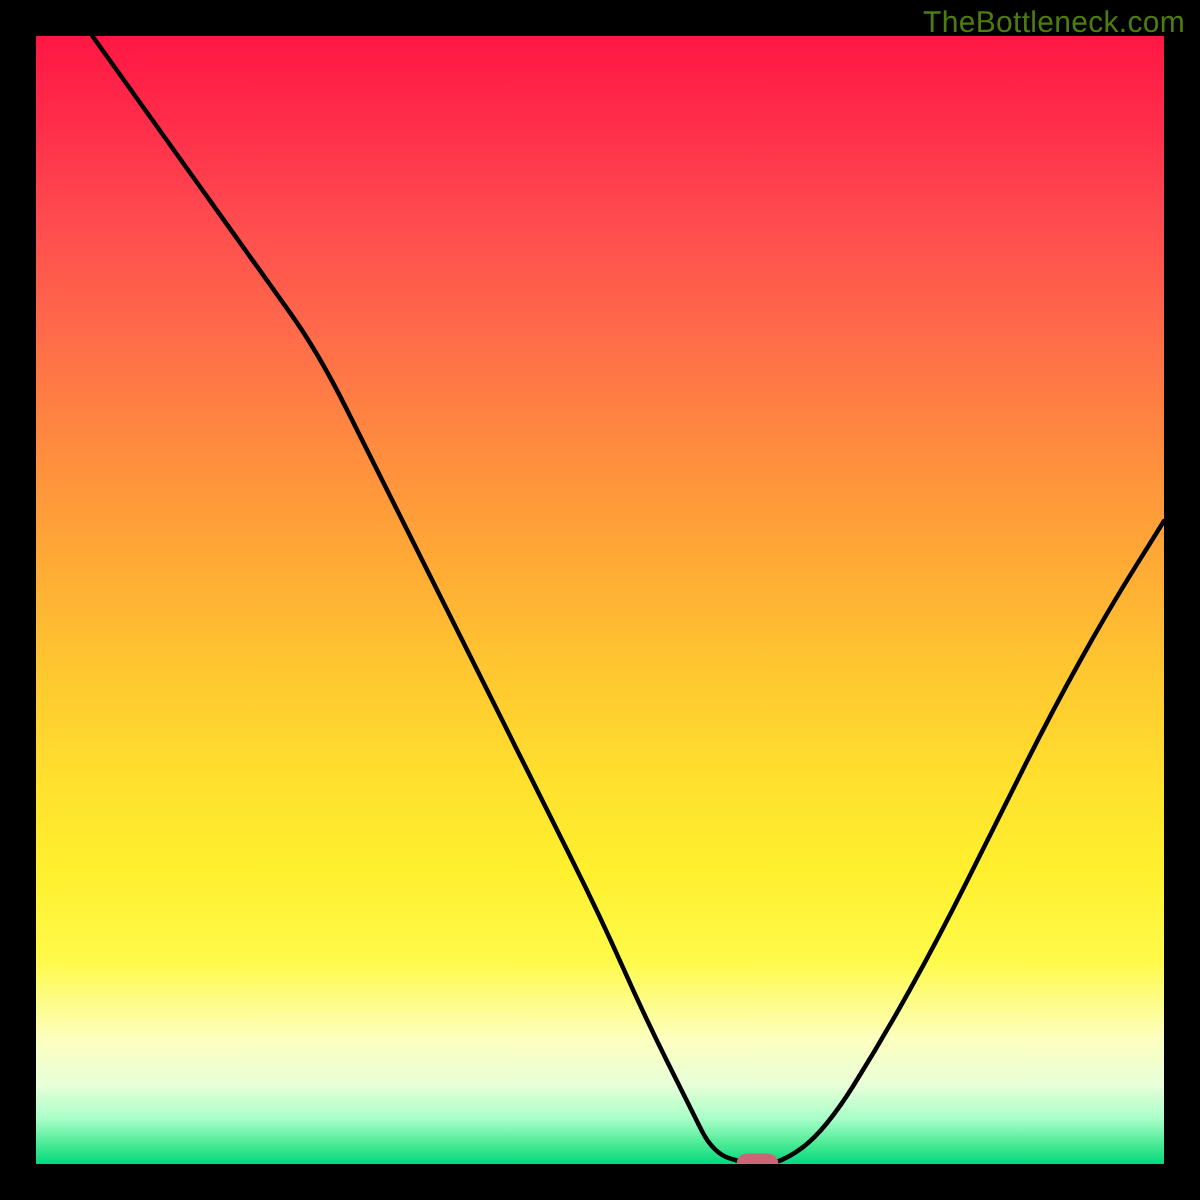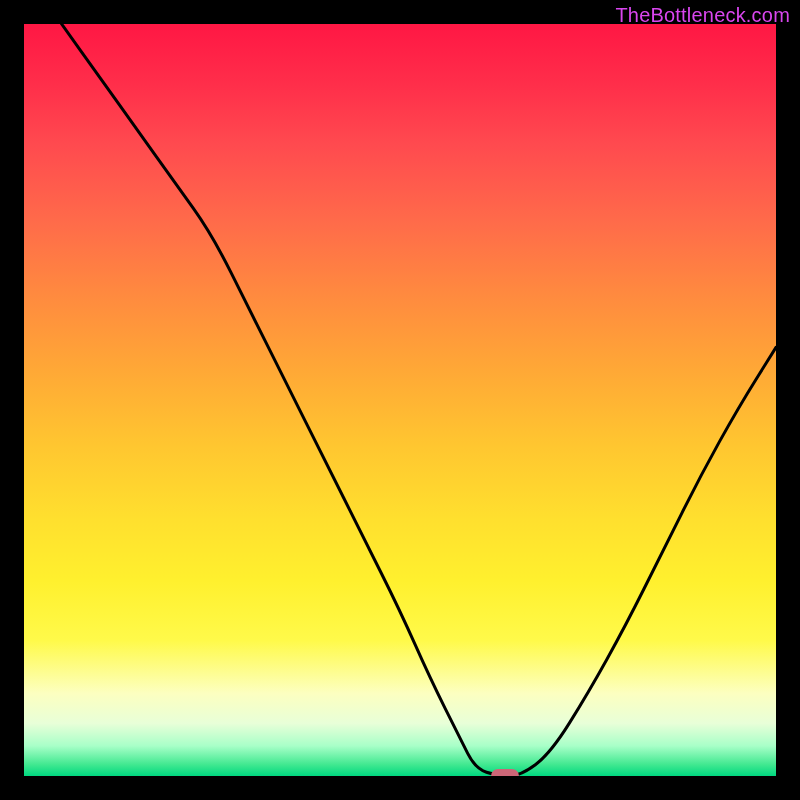--- a/index.html
+++ b/index.html
@@ -14,21 +14,21 @@
   .outer-frame {
     width: 800px;
     height: 800px;
     background: #000;
     position: relative;
   }
   .watermark {
     position: absolute;
     top: 4px;
     right: 10px;
-    color: #d946ef;
+    color: #4d7c0f;
     font-size: 20px;
     font-weight: 500;
     letter-spacing: 0.2px;
     z-index: 10;
   }
   .plot-area {
     position: absolute;
     left: 24px;
     top: 24px;
     width: 752px;

